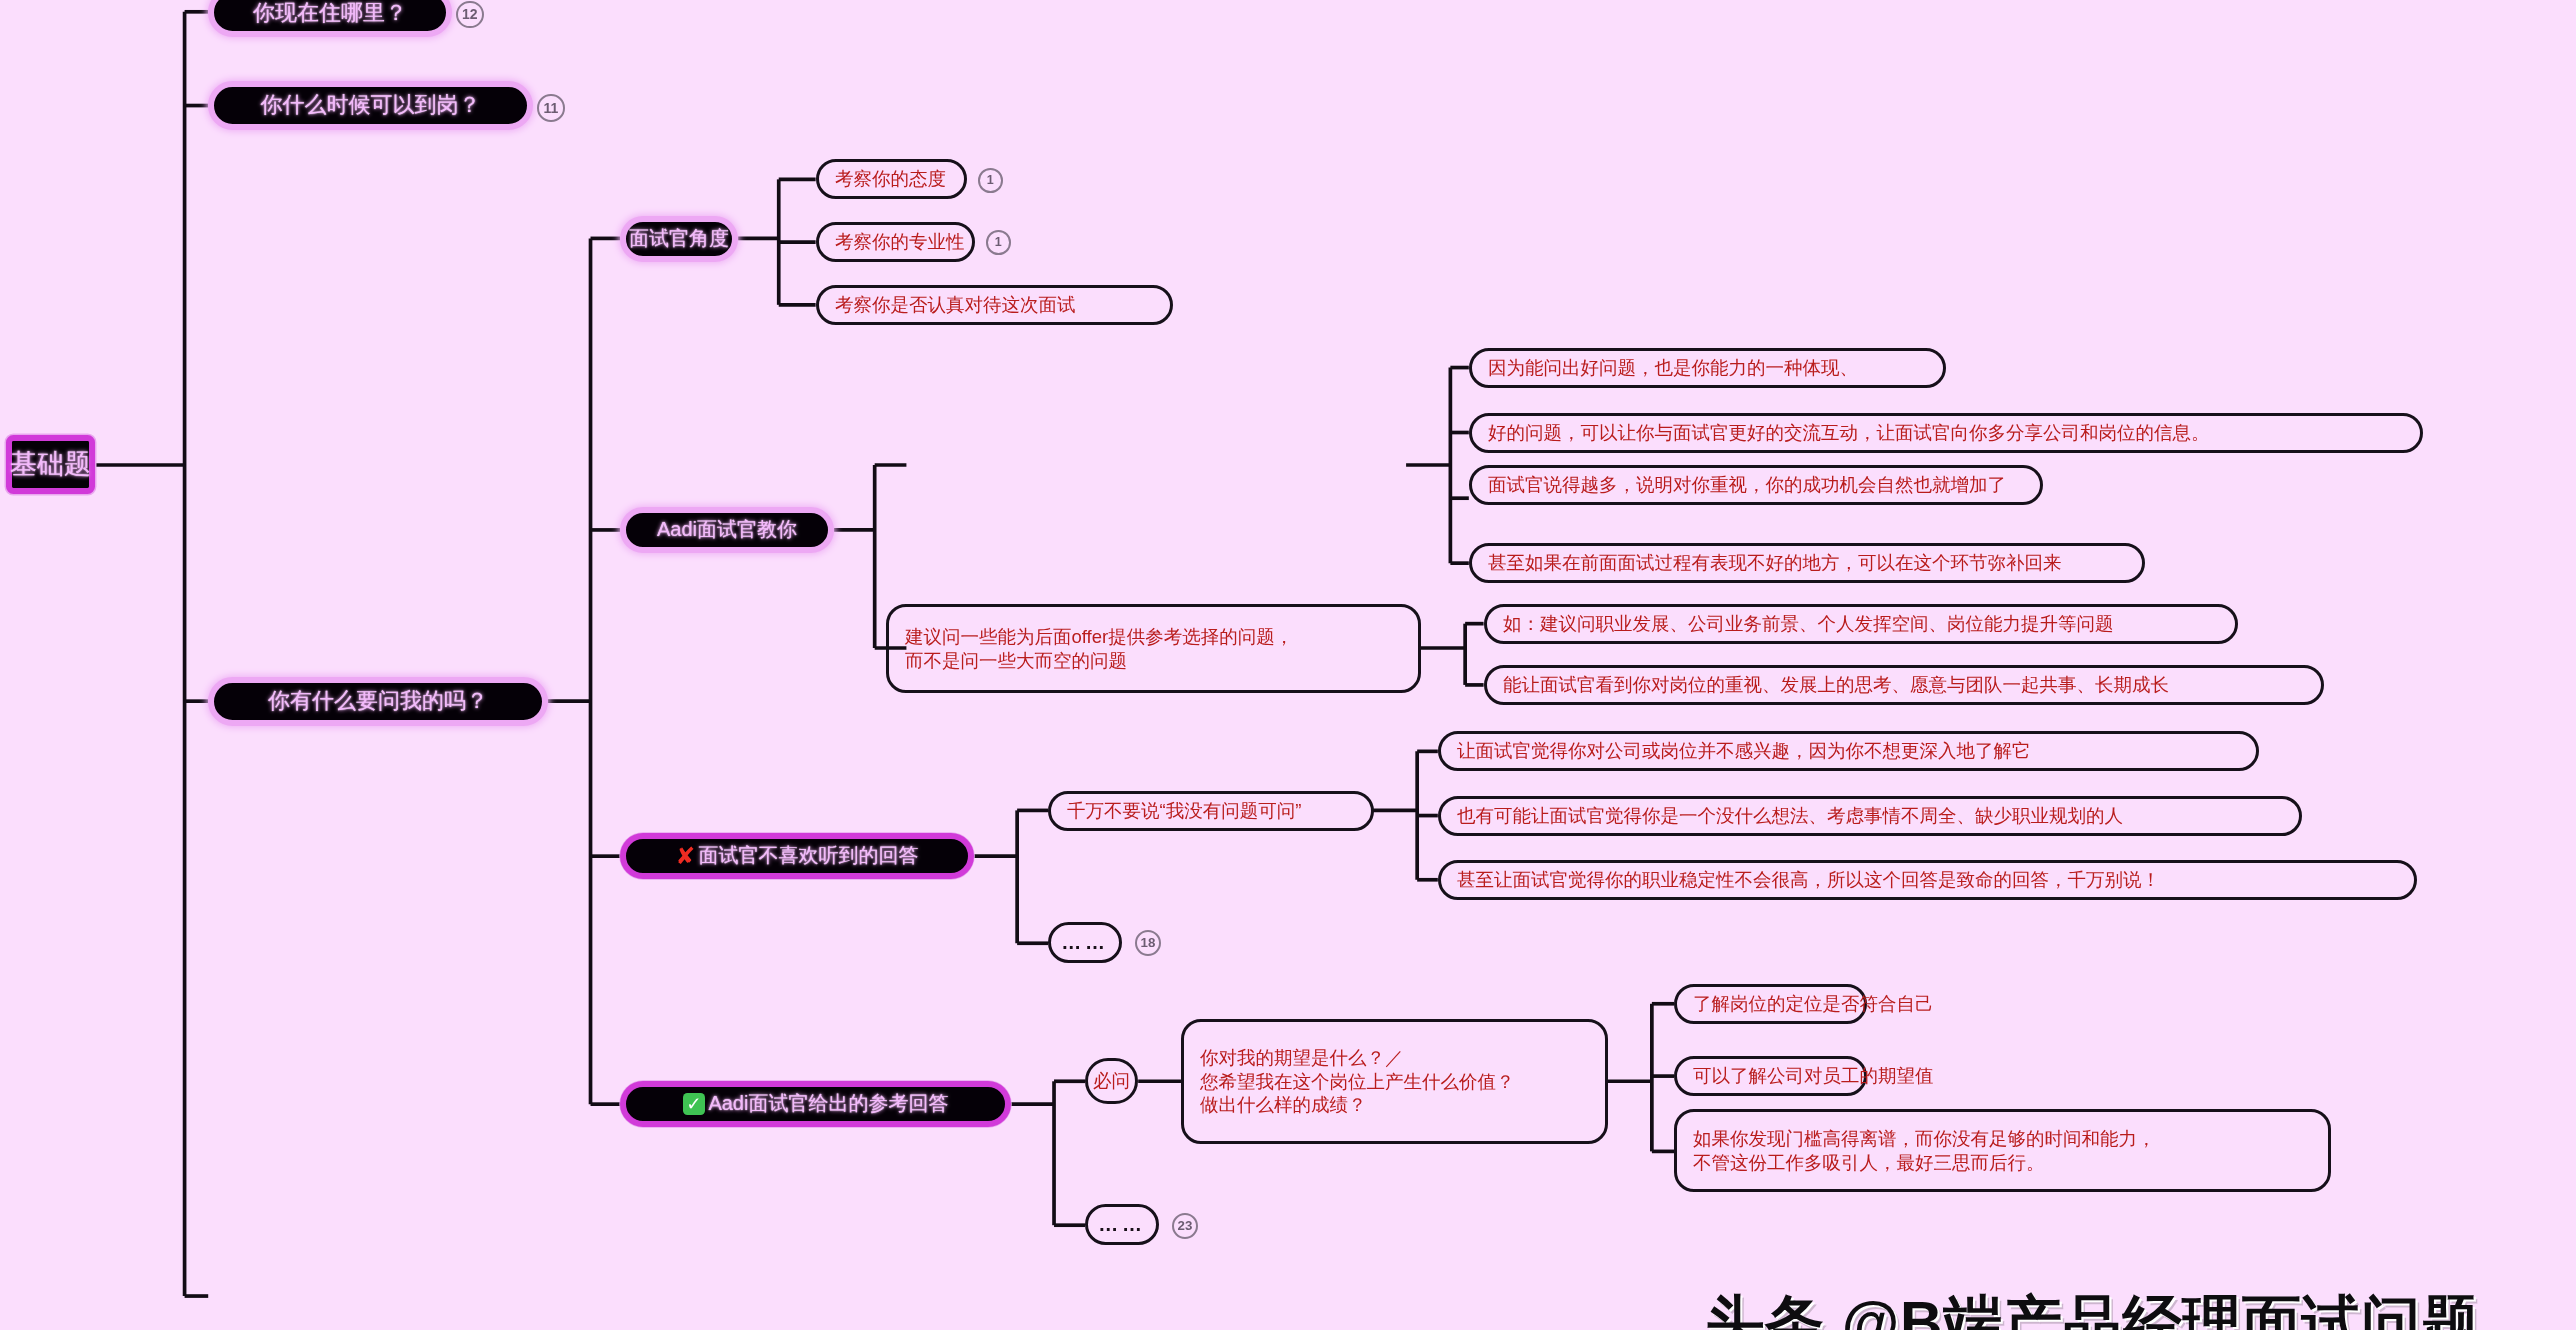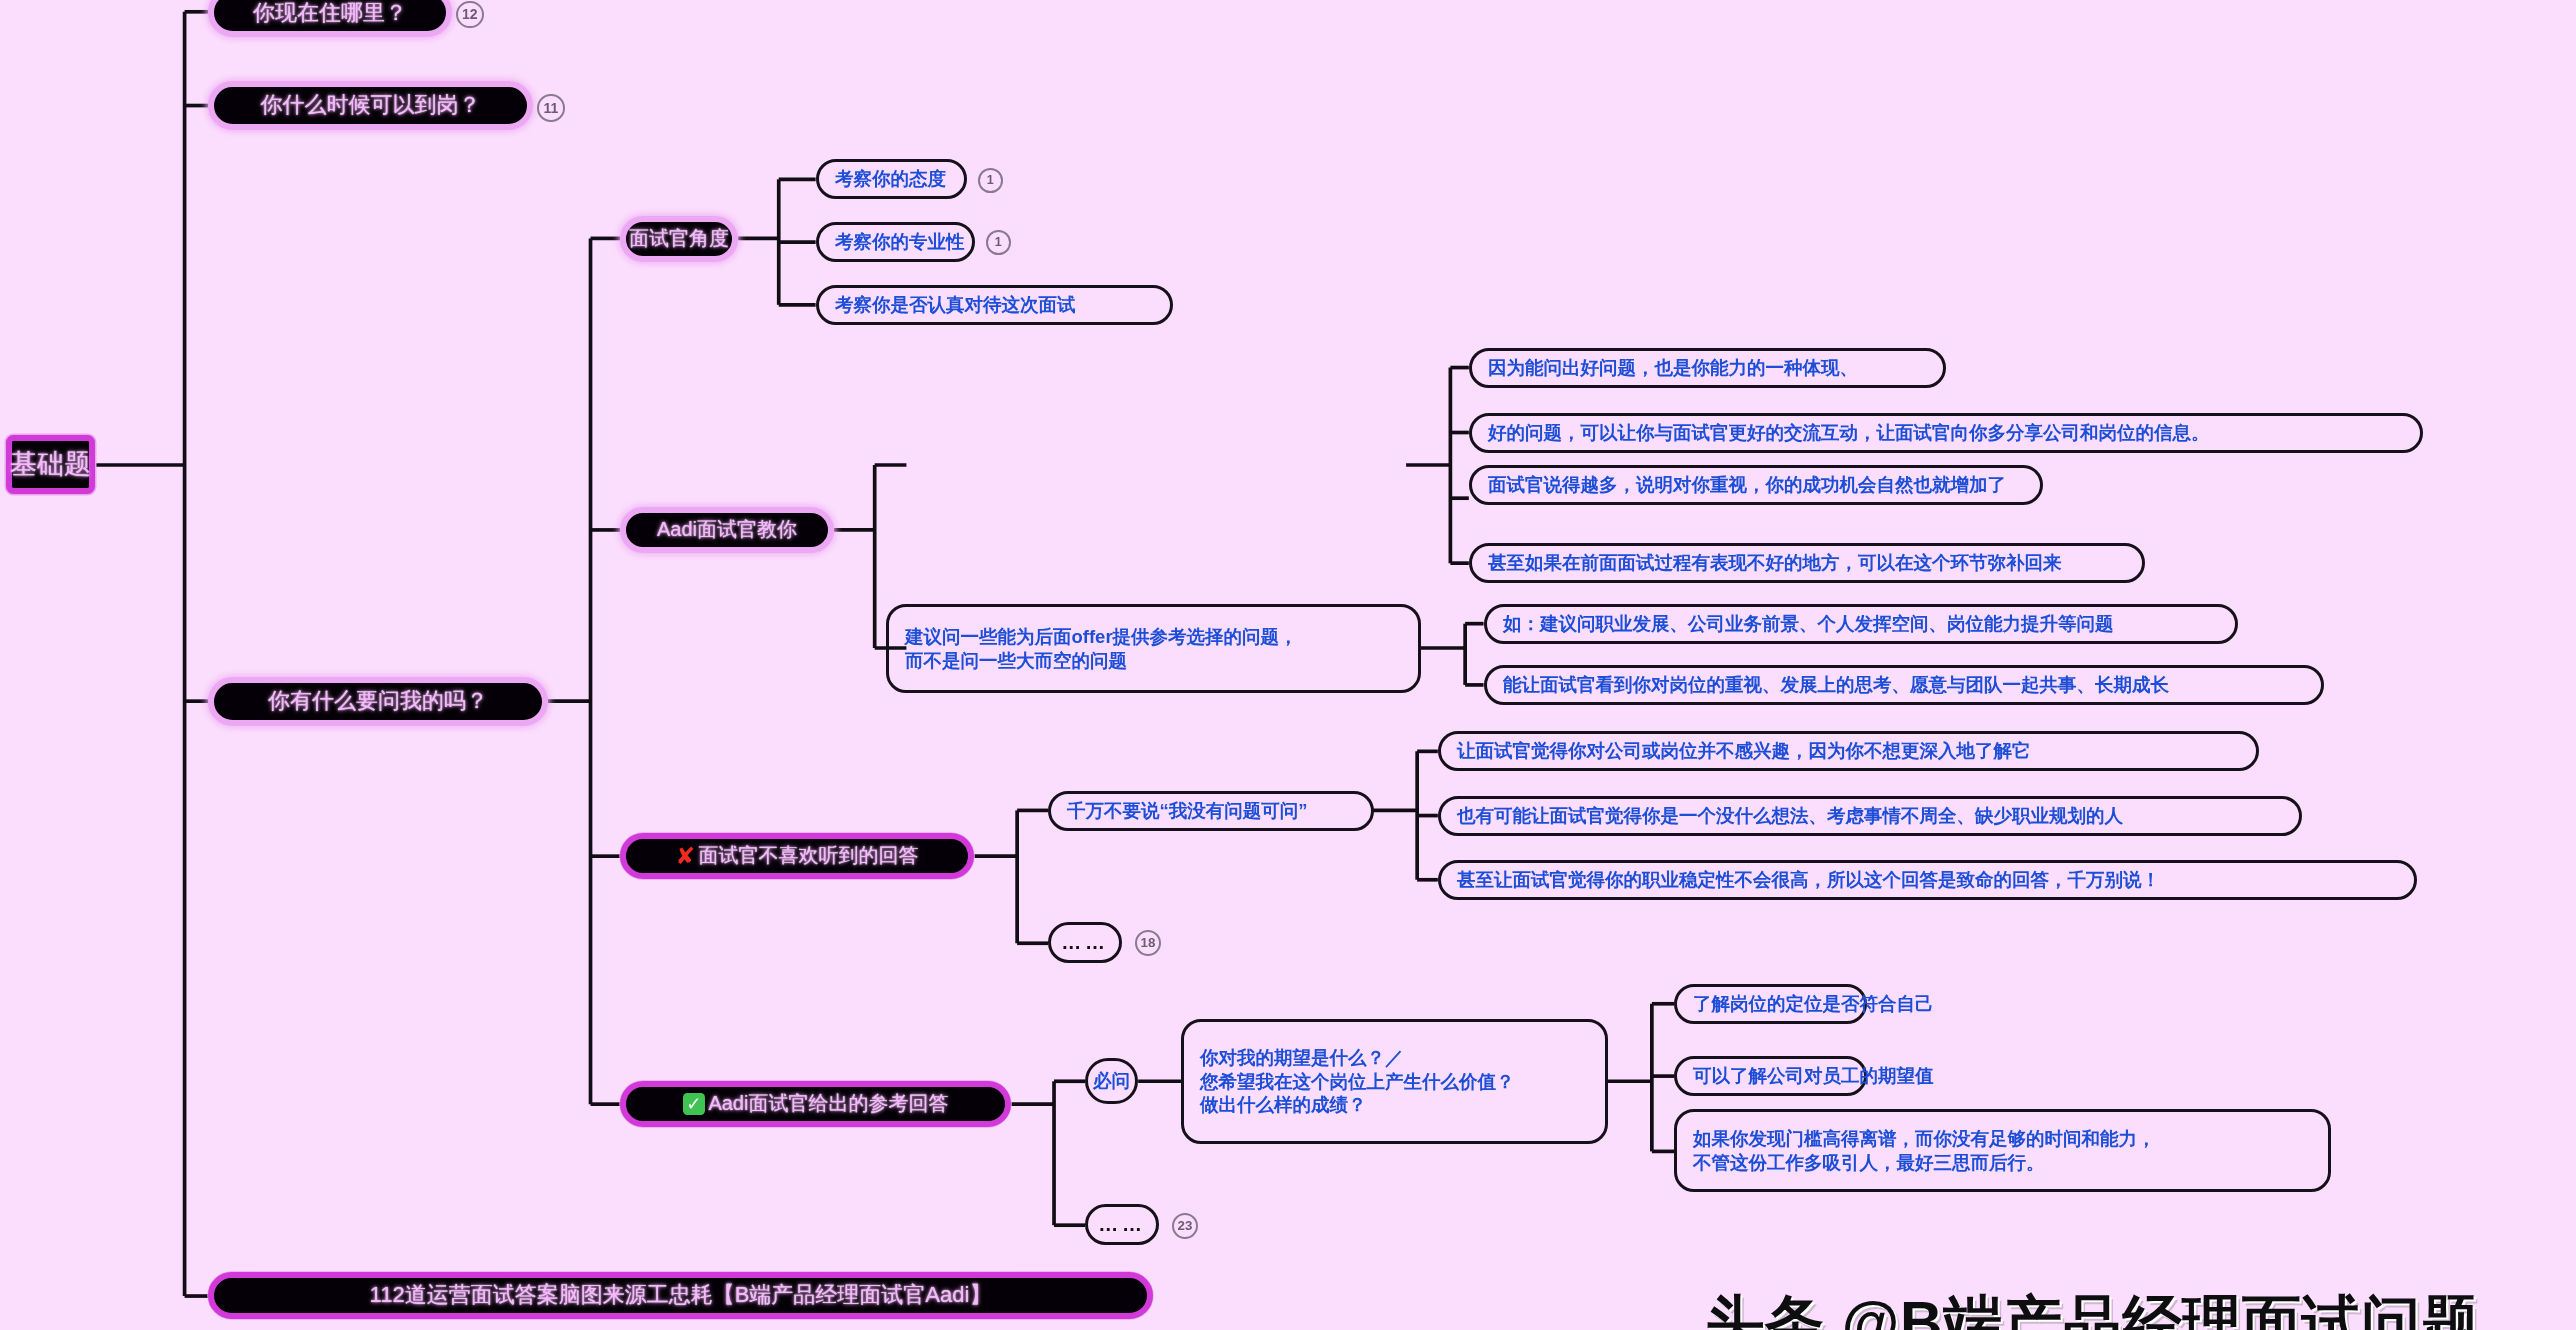--- a/index.html
+++ b/index.html
@@ -50,24 +50,24 @@
     box-shadow: 0 0 7.4px 1.5px #eeb2f5;
   }
   .neon.strong {
     border: 6.6px solid #d13ad9;
     border-radius: 737px;
     box-shadow: 0 0 0 0.7px #e9a7ef;
   }
   
   .outline {
     background: transparent;
-    color: #1d4ed8;
+    color: #b91c1c;
     border: 3.7px solid #16101a;
     border-radius: 737px;
-    font-weight: bold;
+    font-weight: normal;
   }
   .outline.rect {
     border-radius: 20px;
   }
   .pad {
     padding: 4.4px 16px;
   }
   
   .badge {
     position: absolute;
@@ -315,22 +315,19 @@
 不管这份工作多吸引人，最好三思而后行。</span>
   </div>
 
   <div class="node outline ellipsis" style="left:1085px; top:1204px; width:74px; height:41px; font-size:20px;">
     <span>……</span>
   </div>
   <div class="badge" style="left:1172px; top:1213px; width:22px; height:22px; font-size:13.3px;">
     <span>23</span>
   </div>
 
-  <div class="node neon strong pad" style="left:208px; top:1272px; width:945px; height:47px; font-size:22px;">
-    <span>112道运营面试答案脑图来源工忠耗【B端产品经理面试官Aadi】</span>
-  </div>
 
   <div id="watermark" style="left:1637px; top:1216px; font-size:59px;">
     <span>头条 @B端产品经理面试问题</span>
   </div>
 
 </div>
 
 
 </body></html>

